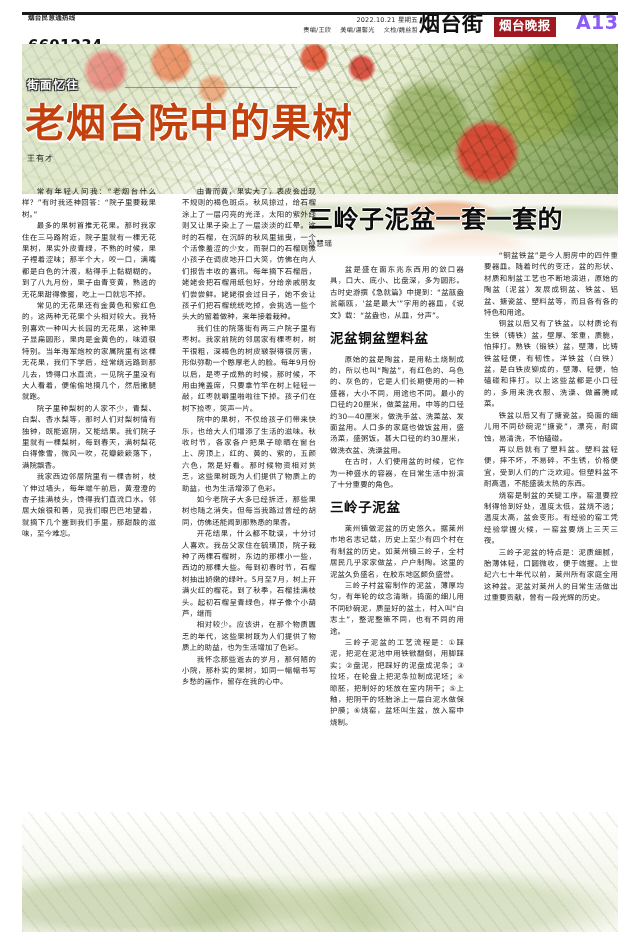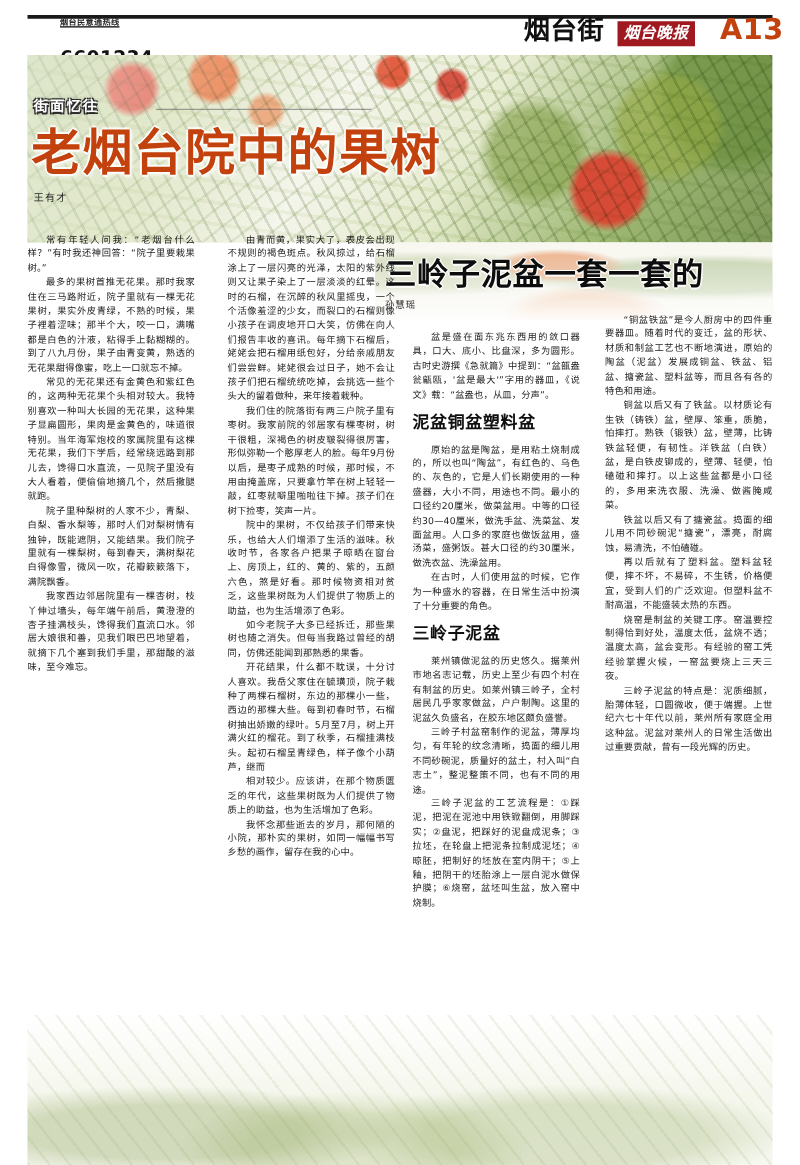--- a/index.html
+++ b/index.html
@@ -27,23 +27,22 @@
     background: #ffffff;
   }
   .masthead-rule-top {
     position: absolute;
     left: 22px; top: 12px;
     width: 596px; height: 3px;
     background: #1a1a1a;
   }
   .hotline-block {
     position: absolute;
-    left: 48px; top: 15px;
-    line-height: 1;
-    text-decoration: underline;
+    left: 28px; top: 15px;
+    line-height: 1;
   }
   .hotline-label {
     font-size: 6.5px;
     font-weight: bold;
     color: #2a2a2a;
     letter-spacing: 0.3px;
     white-space: nowrap;
   }
   .hotline-number {
     font-size: 15px;
@@ -88,28 +87,27 @@
   .paper-logo {
     position: absolute;
     left: 494px; top: 17px;
     background: #a01820;
     color: #ffffff;
     font-size: 12.5px;
     font-weight: bold;
     padding: 3px 5px 4px 5px;
     letter-spacing: 0.4px;
     line-height: 1;
-    font-style: italic;
   }
   .page-number {
     position: absolute;
     left: 576px; top: 13px;
-    font-size: 23px;
-    font-weight: bold;
-    color: #c2410c;
+    font-size: 19px;
+    font-weight: bold;
+    color: #8b5cf6;
     letter-spacing: 0.4px;
     line-height: 1;
   }
 
   
   .hero {
     position: absolute;
     left: 22px; top: 44px;
     width: 596px;
     height: 150px;
@@ -311,20 +309,28 @@
 <div class="page">
 
   <div class="masthead">
     <div class="masthead-rule-top"></div>
 
     <div class="hotline-block">
       <div class="hotline-label">烟台民意通热线</div>
       <div class="hotline-number">6601234</div>
     </div>
 
+    <div class="issue-info">
+      <div class="issue-date">2022.10.21 星期五</div>
+      <div class="issue-credits">
+        <span>责编/王欣</span>
+        <span>美编/温馨光</span>
+        <span>文检/魏丝哲</span>
+      </div>
+    </div>
 
     <div class="section-name">烟台街</div>
     <div class="paper-logo">烟台晚报</div>
     <div class="page-number">A13</div>
   </div>
 
   <div class="hero">
     <div class="hero-photo"></div>
     <div class="hero-leaves"></div>
     <div class="hero-fade-left"></div>

